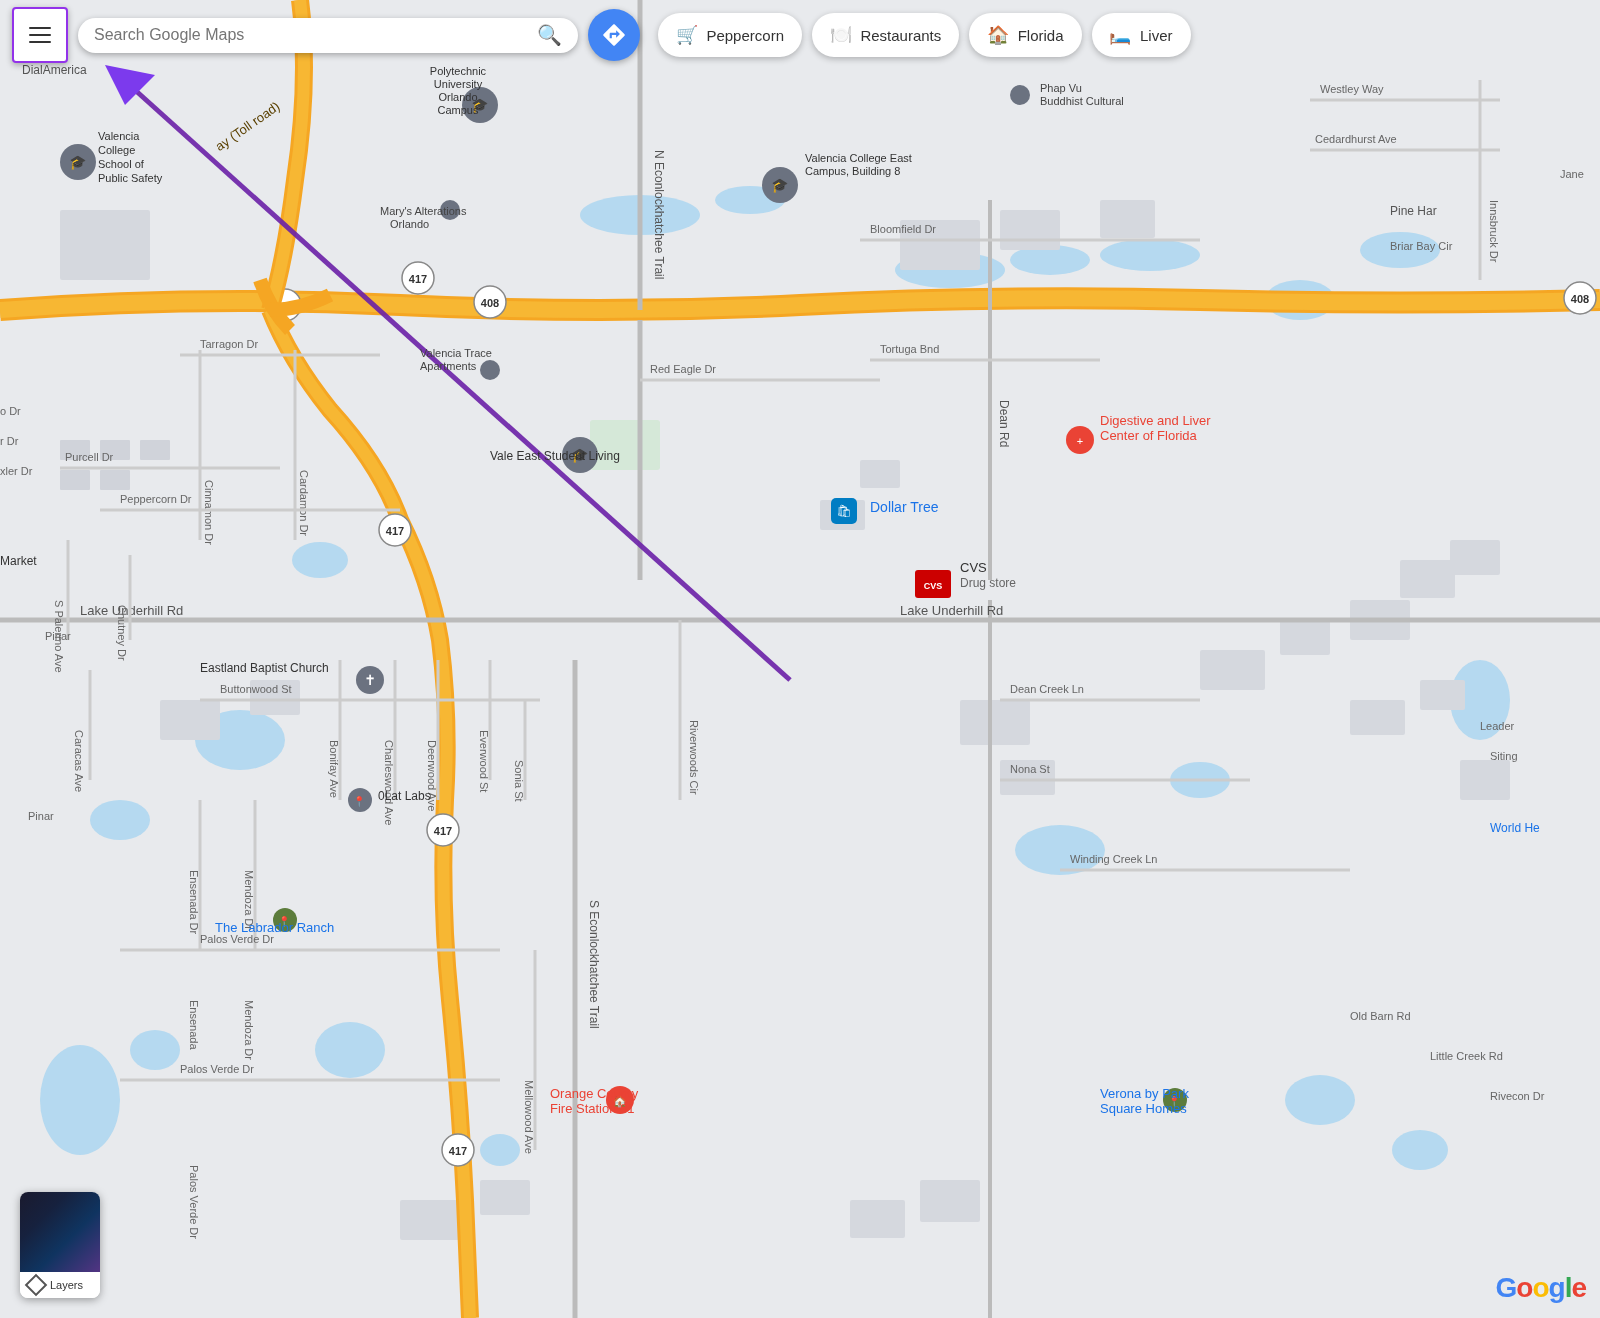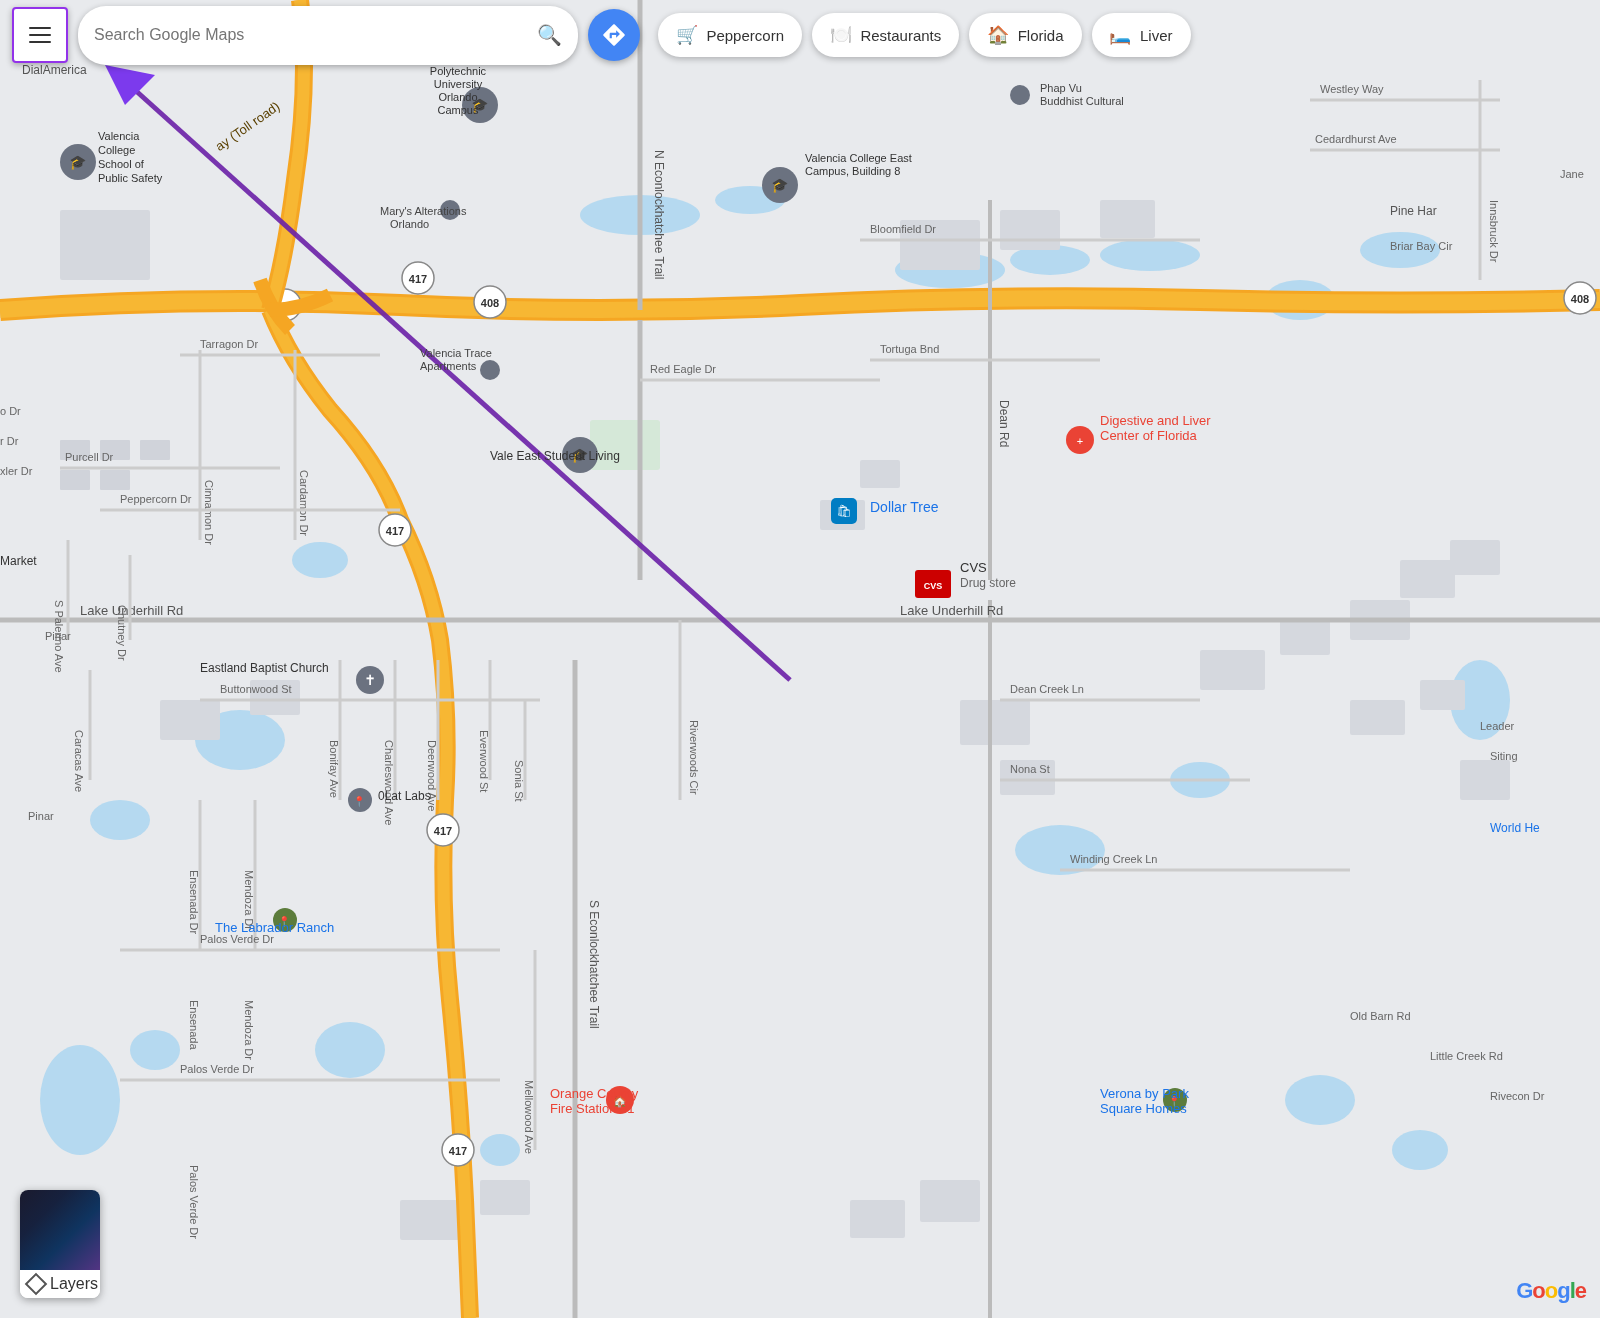--- a/index.html
+++ b/index.html
@@ -49,21 +49,21 @@
       width: 22px; height: 2px;
       background: #333;
       border-radius: 1px;
     }
 
     #search-bar {
       display: flex;
       align-items: center;
       background: white;
       border-radius: 28px;
-      height: 59px;
+      height: 35px;
       padding: 0 16px;
       width: 500px;
       box-shadow: 0 2px 6px rgba(0,0,0,0.3);
       gap: 10px;
     }
     #search-input {
       border: none;
       outline: none;
       font-size: 16px;
       color: #777;
@@ -140,32 +140,32 @@
       background: white;
     }
     #layers-diamond-icon {
       width: 16px; height: 16px;
       background: white;
       border: 2px solid #555;
       transform: rotate(45deg);
       flex-shrink: 0;
     }
     #layers-text {
-      font-size: 16px;
+      font-size: 11px;
       color: #333;
       font-weight: 500;
     }
 
     
     #google-logo {
       position: absolute;
       bottom: 14px;
       right: 14px;
       z-index: 100;
-      font-size: 22px;
+      font-size: 28px;
       font-weight: bold;
       letter-spacing: -1px;
     }
     .g-blue { color: #4285f4; }
     .g-red { color: #ea4335; }
     .g-yellow { color: #fbbc04; }
     .g-green { color: #34a853; }
   </style>
 </head>
 <body>

